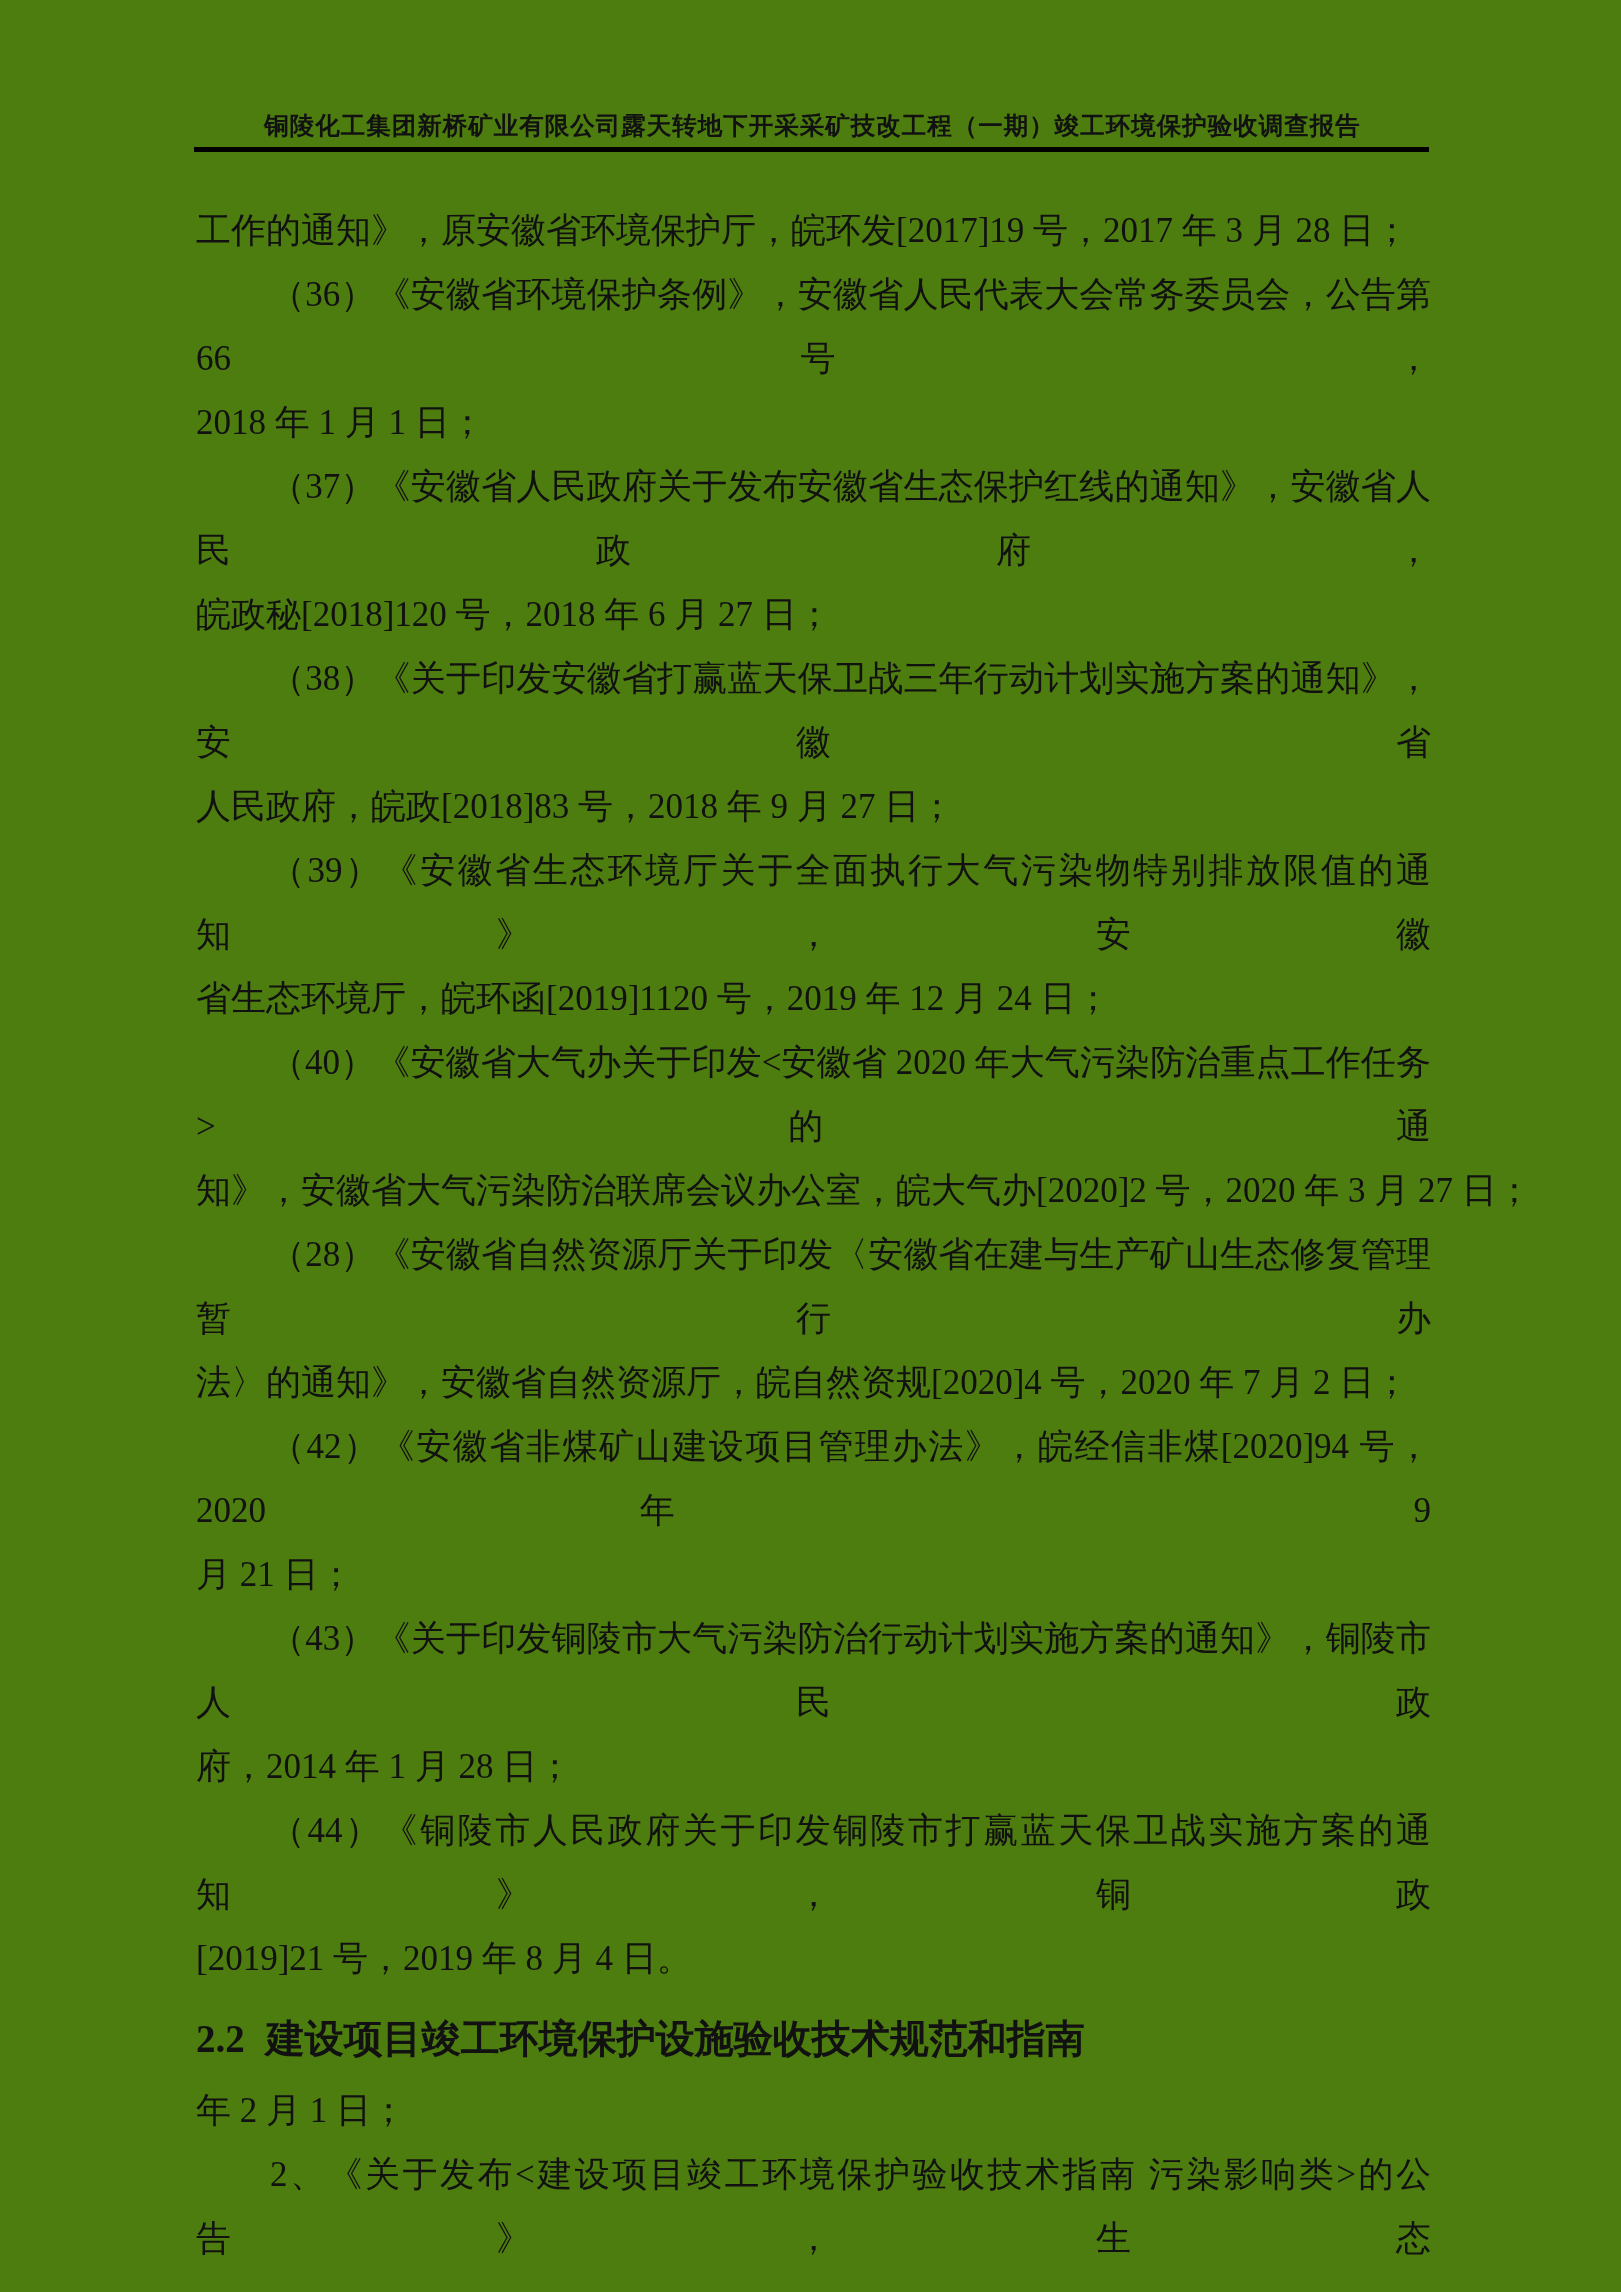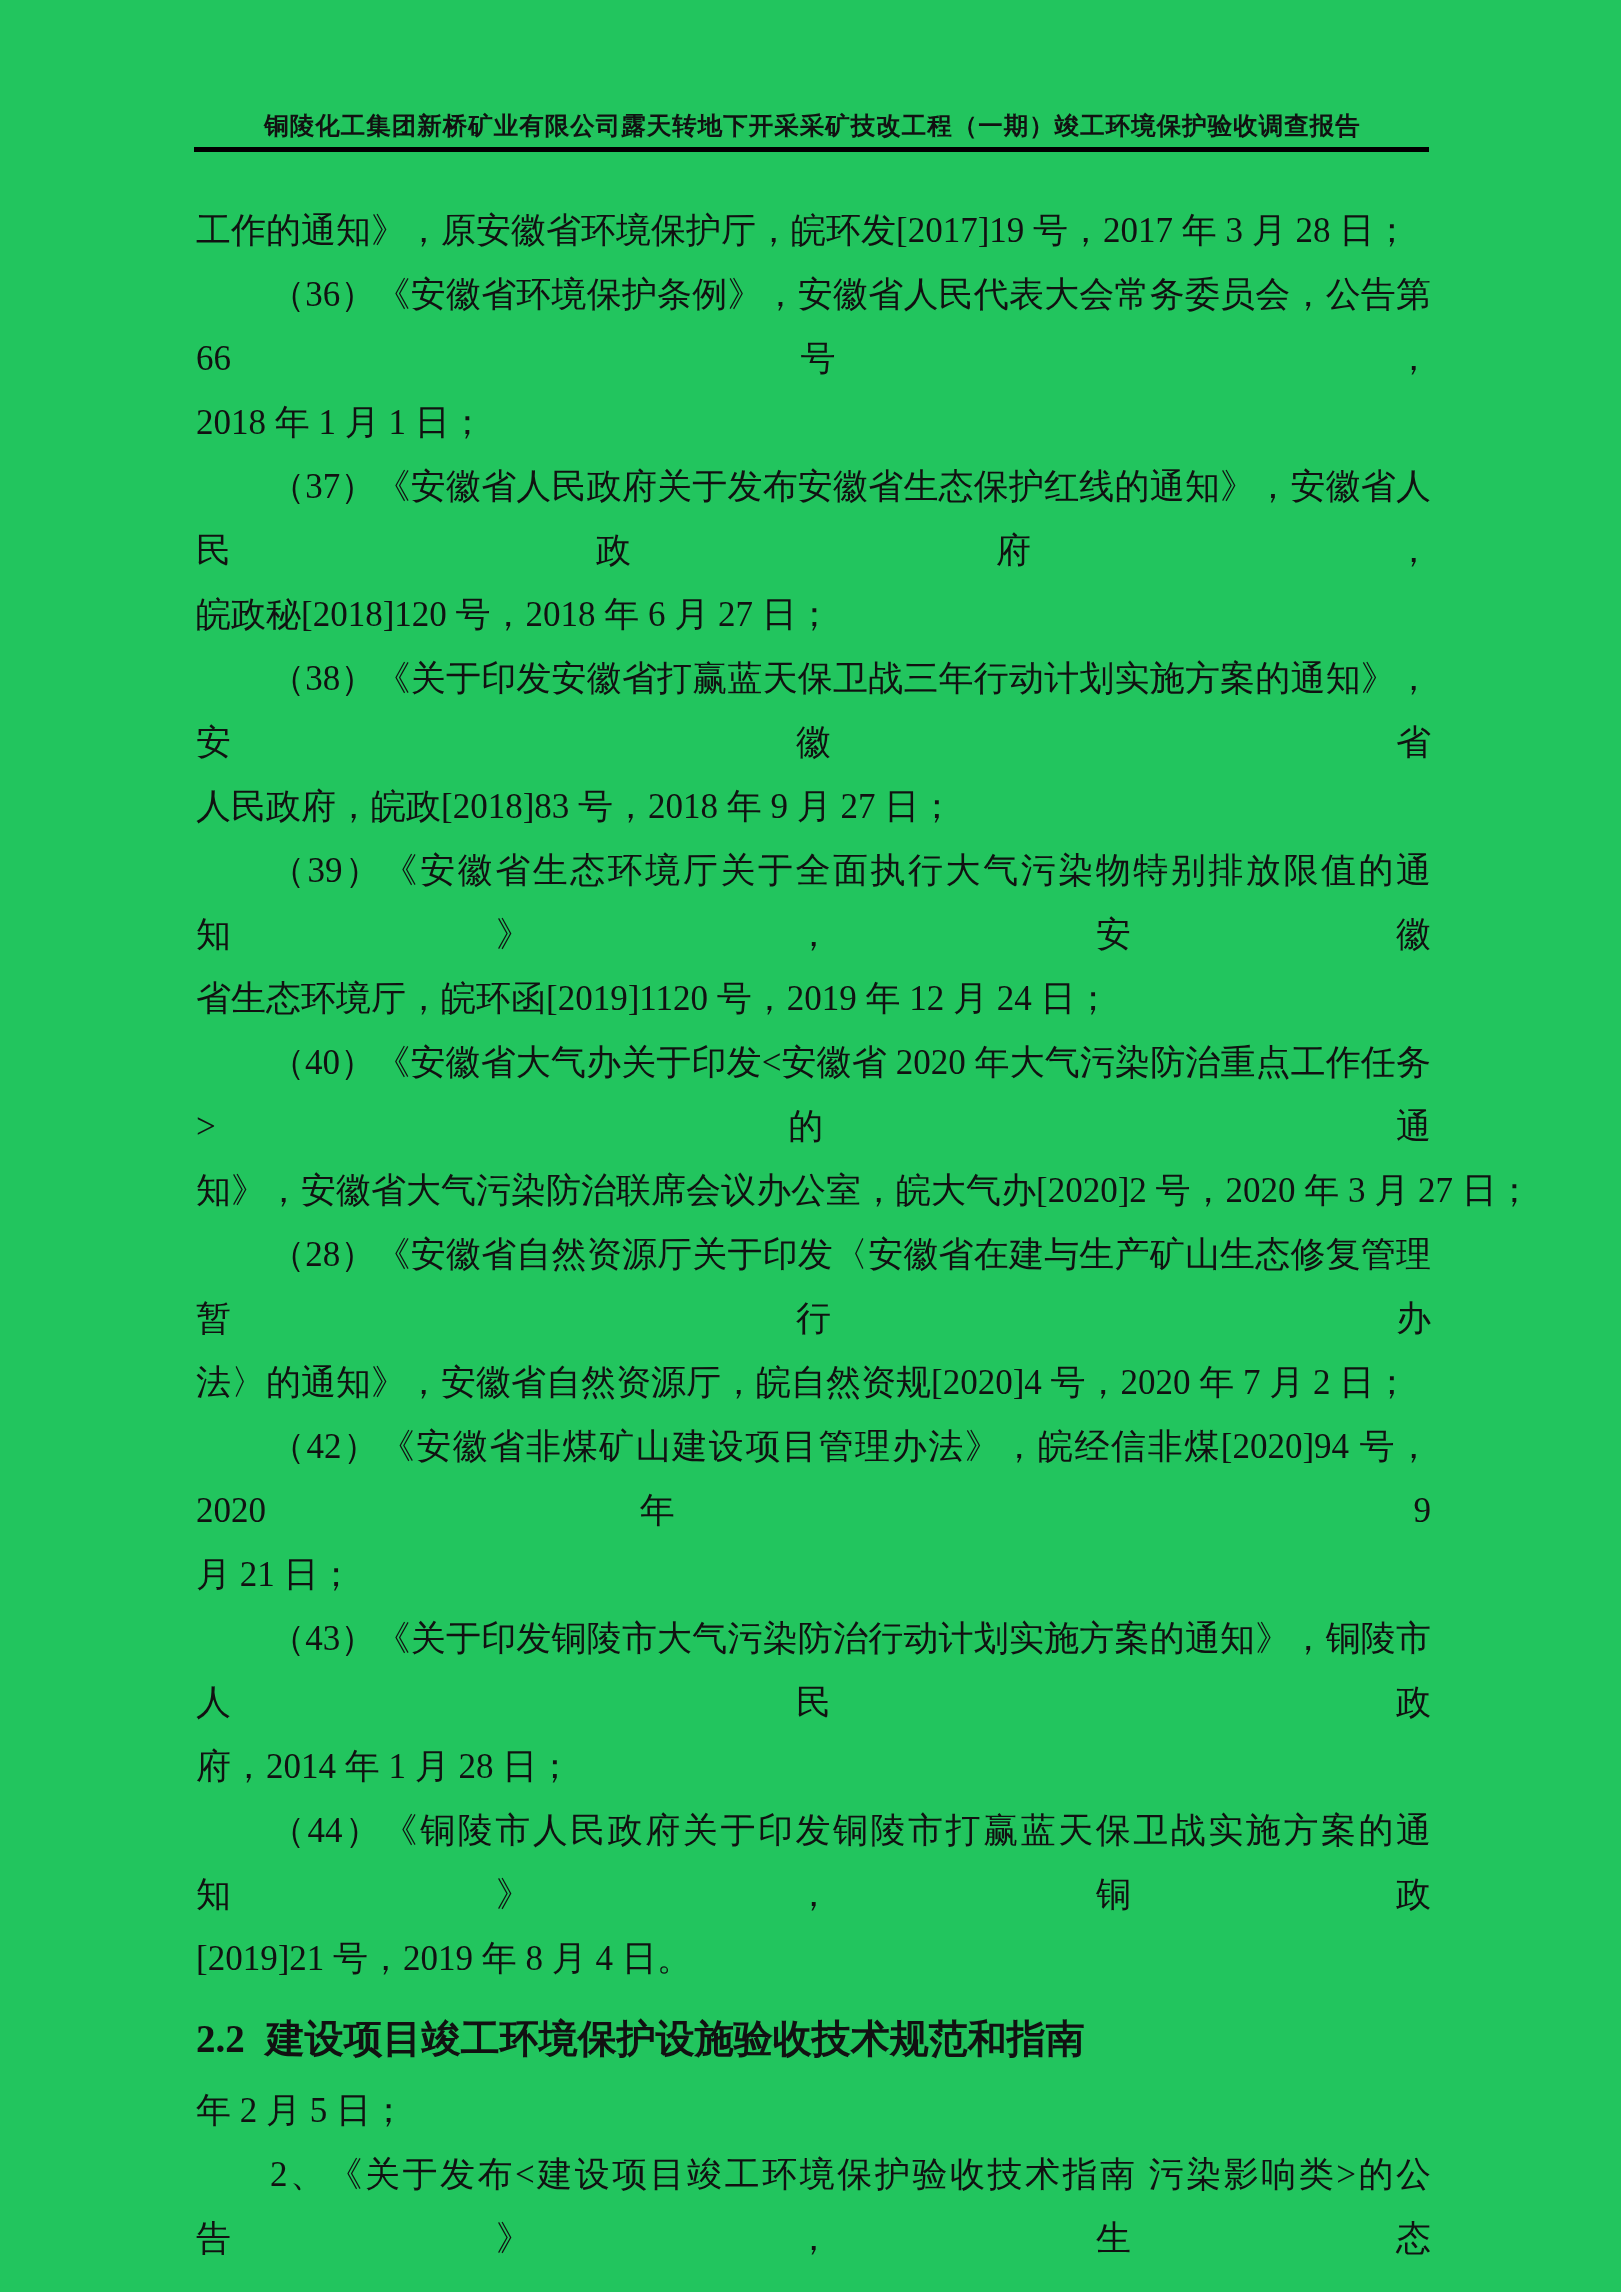--- a/index.html
+++ b/index.html
@@ -1,20 +1,20 @@
 <!DOCTYPE html>
 <html><head>
 <meta charset="utf-8">
 <style>
   html, body { margin: 0; padding: 0; background: #ffffff; }
   .page {
     position: relative;
     width: 1621px;
     height: 2293px;
-    background: #22c55e;
+    background: #4d7c0f;
     color: #111111;
     font-family: "Liberation Serif", "DejaVu Serif", serif;
     overflow: hidden;
   }
   .header-title {
     position: absolute;
     top: 110px;
     left: 196px;
     width: 1233px;
     text-align: center;
@@ -94,20 +94,20 @@
     <div class="ln">法〉的通知》，安徽省自然资源厅，皖自然资规[2020]4 号，2020 年 7 月 2 日；</div>
     <div class="ln ind fill">（42）《安徽省非煤矿山建设项目管理办法》，皖经信非煤[2020]94 号，2020 年 9</div>
     <div class="ln">月 21 日；</div>
     <div class="ln ind fill">（43）《关于印发铜陵市大气污染防治行动计划实施方案的通知》，铜陵市人民政</div>
     <div class="ln">府，2014 年 1 月 28 日；</div>
     <div class="ln ind fill">（44）《铜陵市人民政府关于印发铜陵市打赢蓝天保卫战实施方案的通知》，铜政</div>
     <div class="ln">[2019]21 号，2019 年 8 月 4 日。</div>
 
     <h2 class="sec"><span class="sec-num">2.2</span><span>建设项目竣工环境保护设施验收技术规范和指南</span></h2>
 
-    <div class="ln">年 2 月 5 日；</div>
+    <div class="ln">年 2 月 1 日；</div>
     <div class="ln ind fill">2、《关于发布&lt;建设项目竣工环境保护验收技术指南  污染影响类&gt;的公告》，生态</div>
 
   </div>
 
 
 </div>
 
 
 </body></html>

